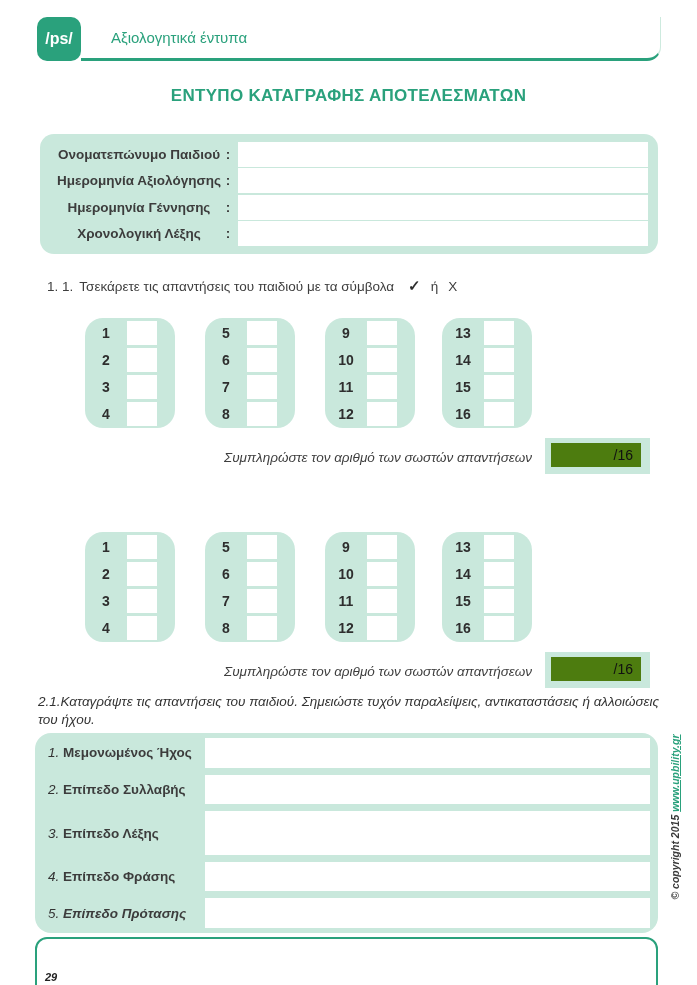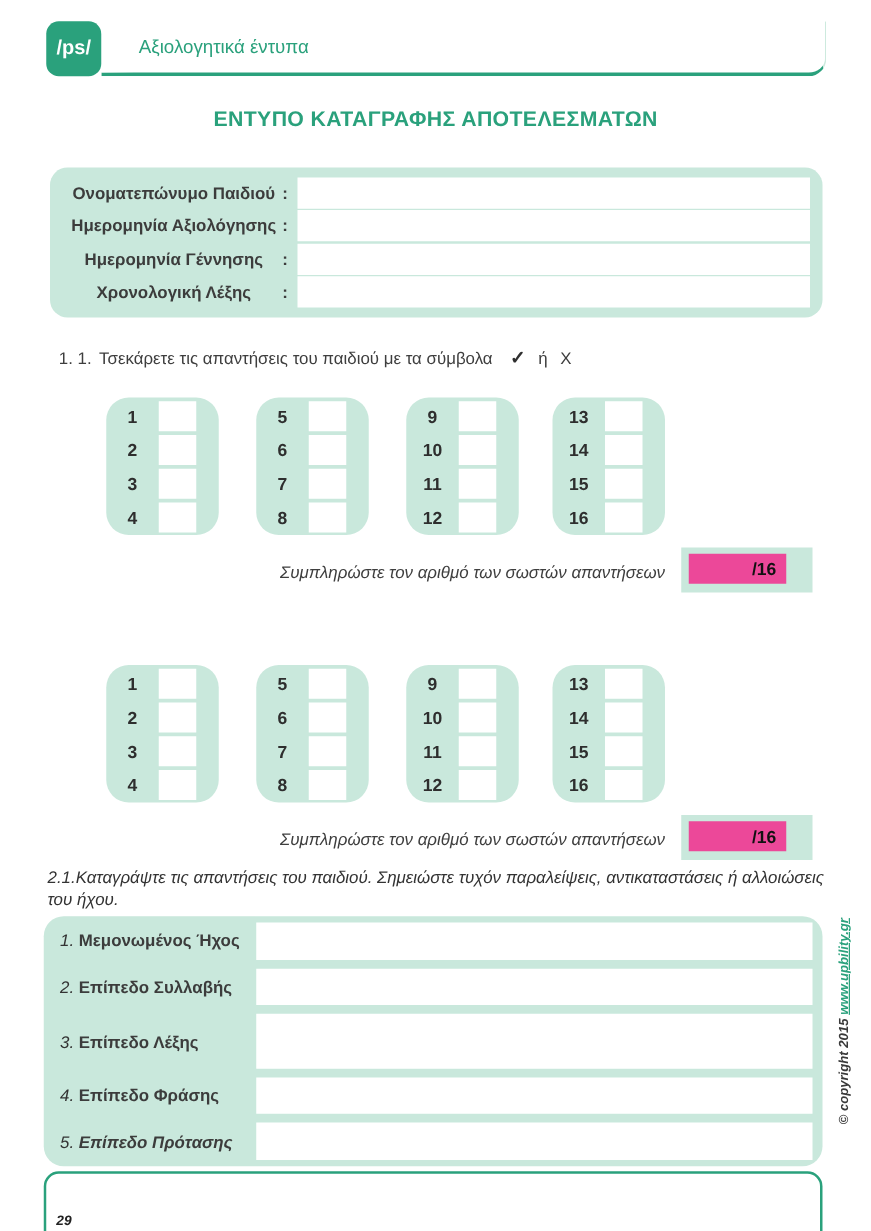--- a/index.html
+++ b/index.html
@@ -34,23 +34,23 @@
   .instr .xs { font-weight:normal; }
   .grid { position:absolute; left:0; width:697px; height:110px; }
   .pill { position:absolute; top:0; width:90px; height:110px; background:#c9e8dc; border-radius:18px;
           display:flex; flex-direction:column; justify-content:center; }
   .prow { display:flex; align-items:center; height:25px; margin:1px 0; }
   .num { width:42px; text-align:center; font-weight:bold; font-size:14px; color:#2e2e2e; }
   .cbox { width:30px; height:24px; background:#fff; }
   .score-label { position:absolute; left:150px; width:382px; text-align:right;
           font-size:13.5px; color:#3e3e3e;font-style:italic; }
   .score-box { position:absolute; left:545px; width:105px; height:36px; background:#c9e8dc; }
-  .score-inner { position:absolute; left:6px; top:5px; width:78px; height:24px; background:#ec4899;
+  .score-inner { position:absolute; left:6px; top:5px; width:90px; height:24px; background:#4d7c0f;
           display:flex; align-items:center; justify-content:flex-end; padding-right:8px;
-          font-weight:bold; font-size:14px; color:#111; }
+          font-weight:normal; font-size:14px; color:#111; }
 
   
   .heading-21 { position:absolute; left:38px; top:693px; width:642px; font-style:italic;
           font-size:13.5px; color:#333; line-height:1.3; }
   .results-panel { position:absolute; left:35px; top:733px; width:623px; height:200px;
           background:#c9e8dc; border-radius:16px; padding:5px 8px 5px 0;
           display:flex; flex-direction:column; gap:7px; }
   .rrow { display:flex; align-items:center; }
   .rnum { width:28px; padding-left:13px; font-style:italic; font-size:13.5px; color:#333; }
   .rlabel { width:142px; font-weight:bold; font-size:13.5px; color:#3c3c3c; }

